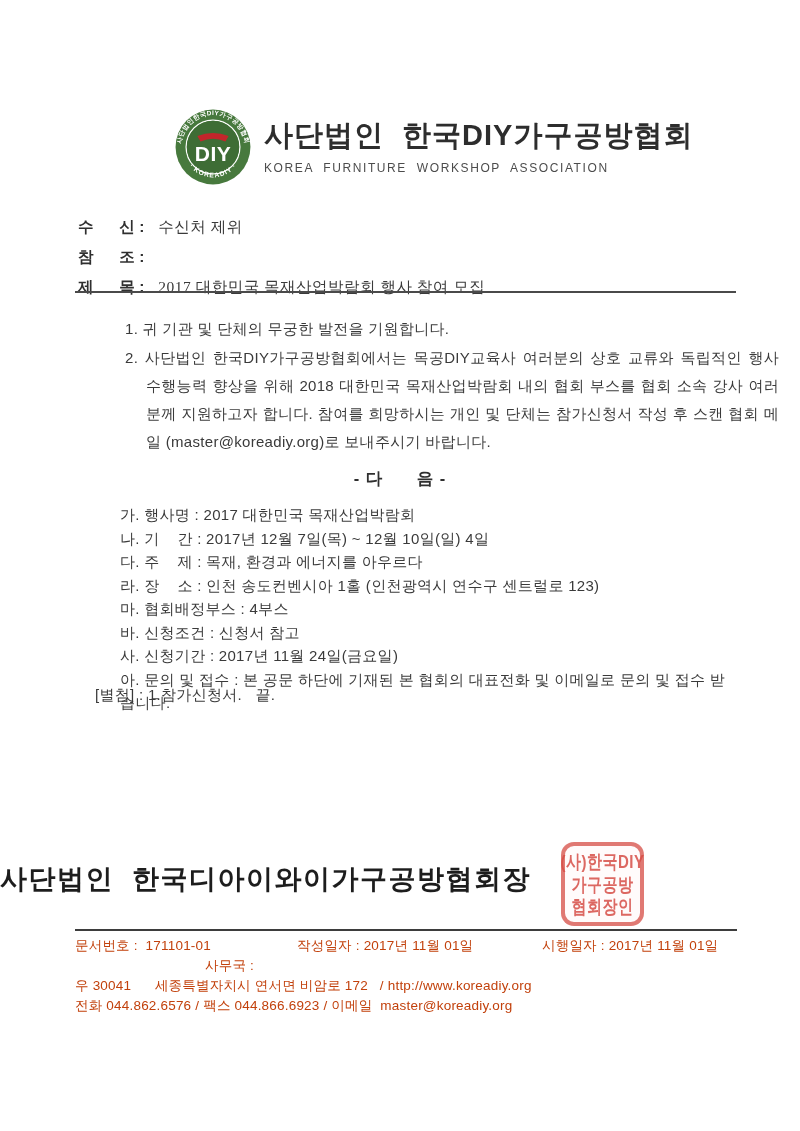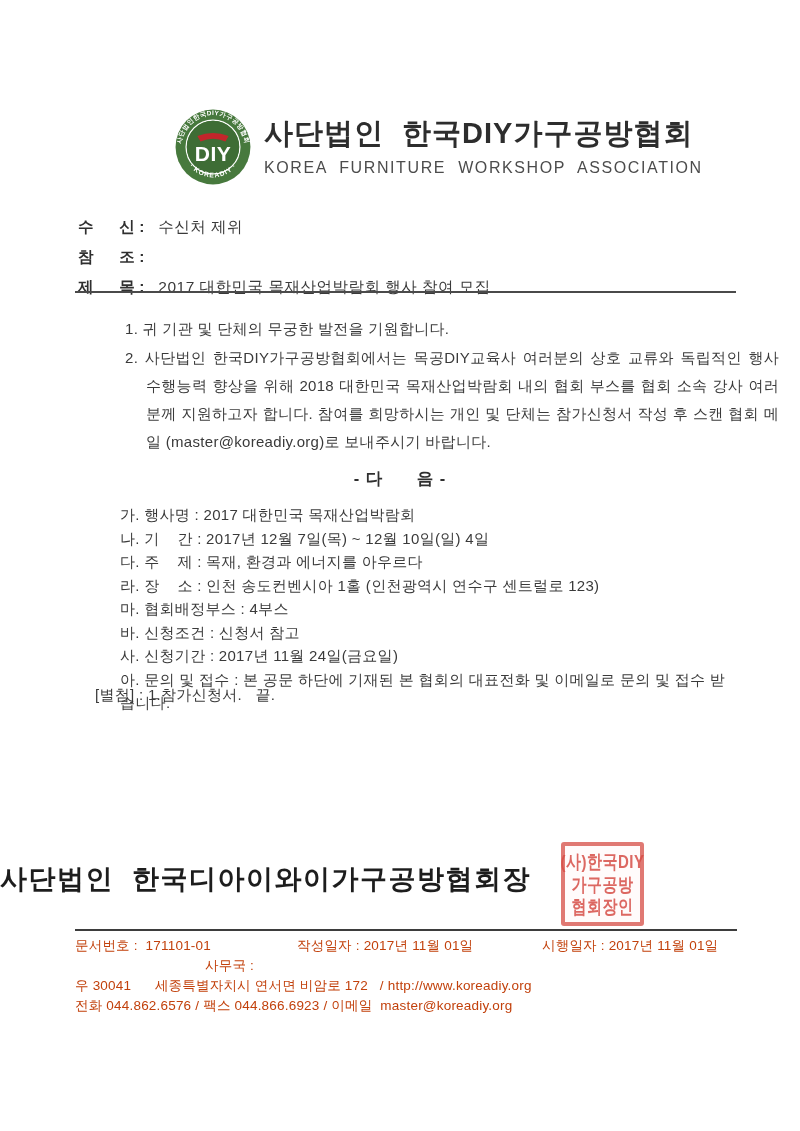--- a/index.html
+++ b/index.html
@@ -16,29 +16,29 @@
 
   
   .header { position:absolute; top:108px; left:174px; display:flex; align-items:center; }
   .logo { width:78px; height:78px; flex:0 0 78px; }
   .titles { margin-left:12px; }
   .org-kr {
     font-size:29px; font-weight:bold; color:#2d2d2d;
     letter-spacing:1px; line-height:1.15; white-space:pre;
   }
   .org-en {
-    margin-top:8px; font-size:16px; color:#4c4c4c;
+    margin-top:8px; font-size:12px; color:#4c4c4c;
     letter-spacing:1.6px; white-space:pre;
   }
 
   
   .fields { position:absolute; top:212px; left:78px; right:62px; }
   .field-row { display:flex; align-items:flex-start; line-height:30px; font-size:15.5px; }
   .field-label { font-weight:bold; color:#2f2f2f; white-space:pre; }
-  .field-value { margin-left:14px; color:#3a3a3a; white-space:pre; letter-spacing:0.5px; }
+  .field-value { margin-left:14px; color:#3a3a3a; white-space:pre; letter-spacing:0.5px;font-family:Liberation Serif, serif; }
 
   .rule-top { position:absolute; top:291px; left:75px; width:661px; border-top:2px solid #4a4a4a; }
 
   
   .body-paras { position:absolute; top:315px; left:84px; width:654px;margin-left:41px; }
   .body-item { font-size:15px; line-height:28px; letter-spacing:0.3px;
                text-align:justify; padding-left:21px; text-indent:-21px; margin-bottom:1px; }
   .body-item .num { font-weight:normal; }
 
   .daum { position:absolute; top:468px; left:0; width:100%; text-align:center;
@@ -48,21 +48,21 @@
   .detail-item { font-size:15px; line-height:23.5px; white-space:pre-wrap; letter-spacing:0.3px; }
 
   .attachment { position:absolute; top:686px; left:95px; font-size:15px; white-space:pre; letter-spacing:0.3px; }
 
   
   .signature { position:absolute; top:861px; left:0; width:100%; text-align:left;
                font-size:27px; font-weight:bold; color:#1d1d1d;
                letter-spacing:1.5px; white-space:pre; z-index:2; }
   .stamp {
     position:absolute; top:842px; left:561px; width:83px; height:84px;
-    border:4px solid rgba(214,77,70,0.75); border-radius:3px;
+    border:4px solid rgba(214,77,70,0.75); border-radius:13px;
     display:flex; flex-direction:column; justify-content:space-evenly; align-items:center;
     z-index:1; background:rgba(255,240,240,0.25);
   }
   .stamp-line {
     font-size:15px; font-weight:bold; color:rgba(214,77,70,0.85);
     line-height:1; letter-spacing:0.5px; transform:scaleY(1.25); white-space:pre;
   }
 
   
   .footer { position:absolute; top:929px; left:75px; width:662px;

